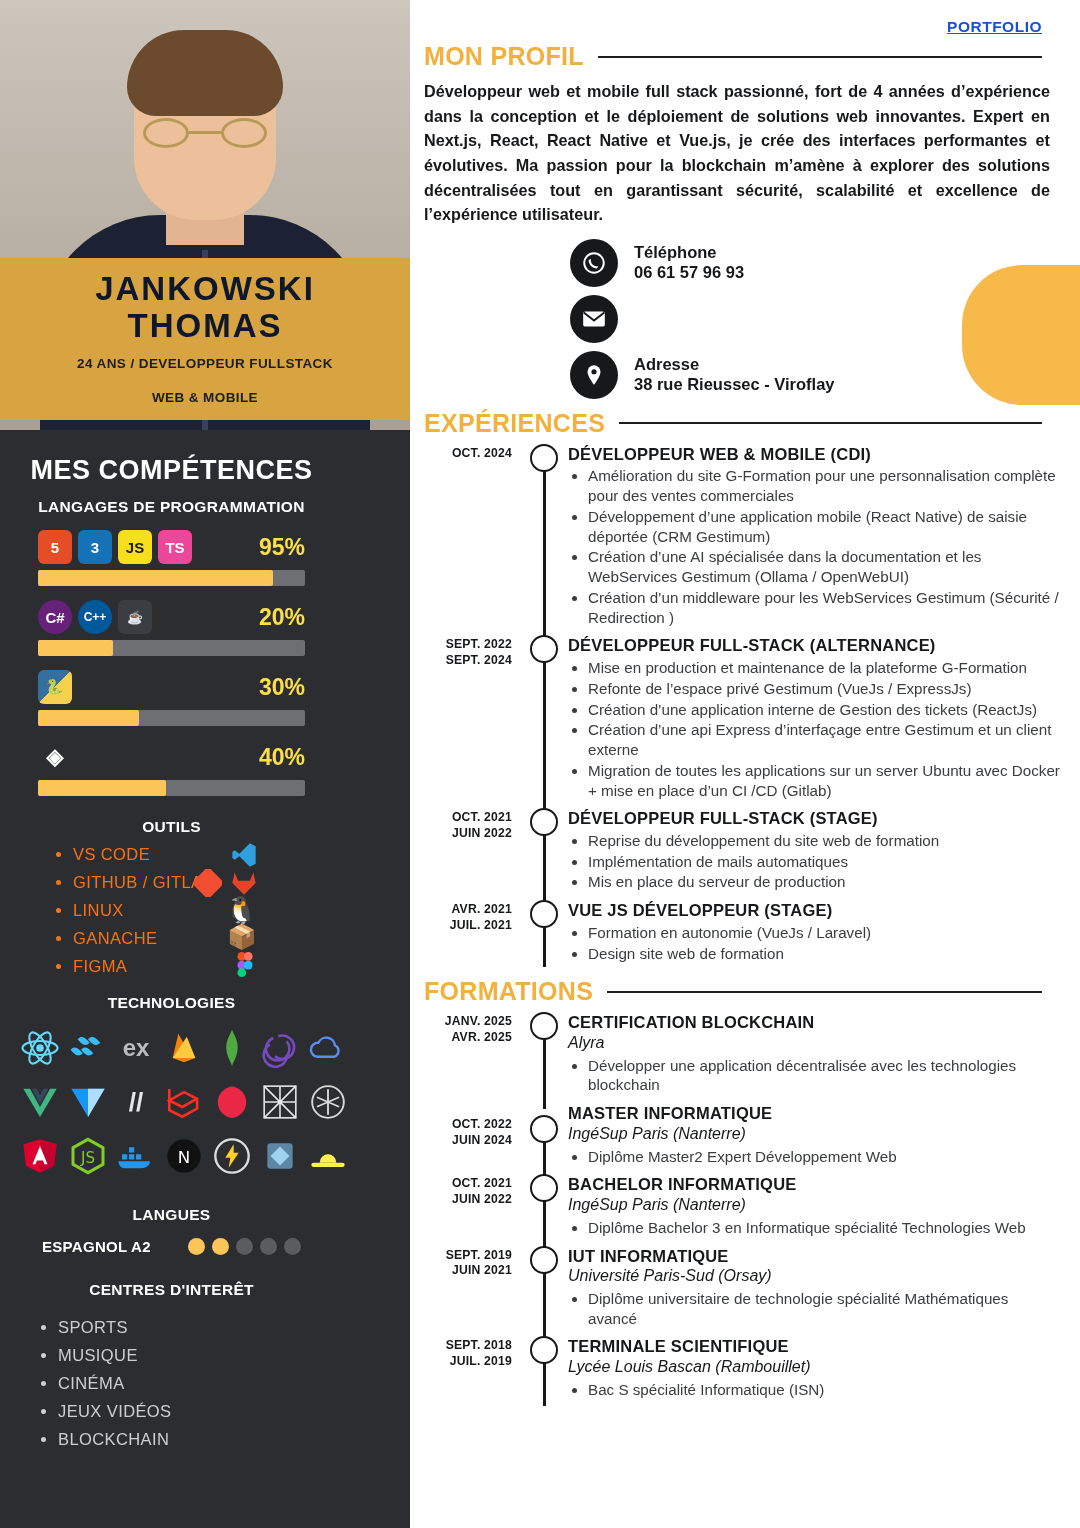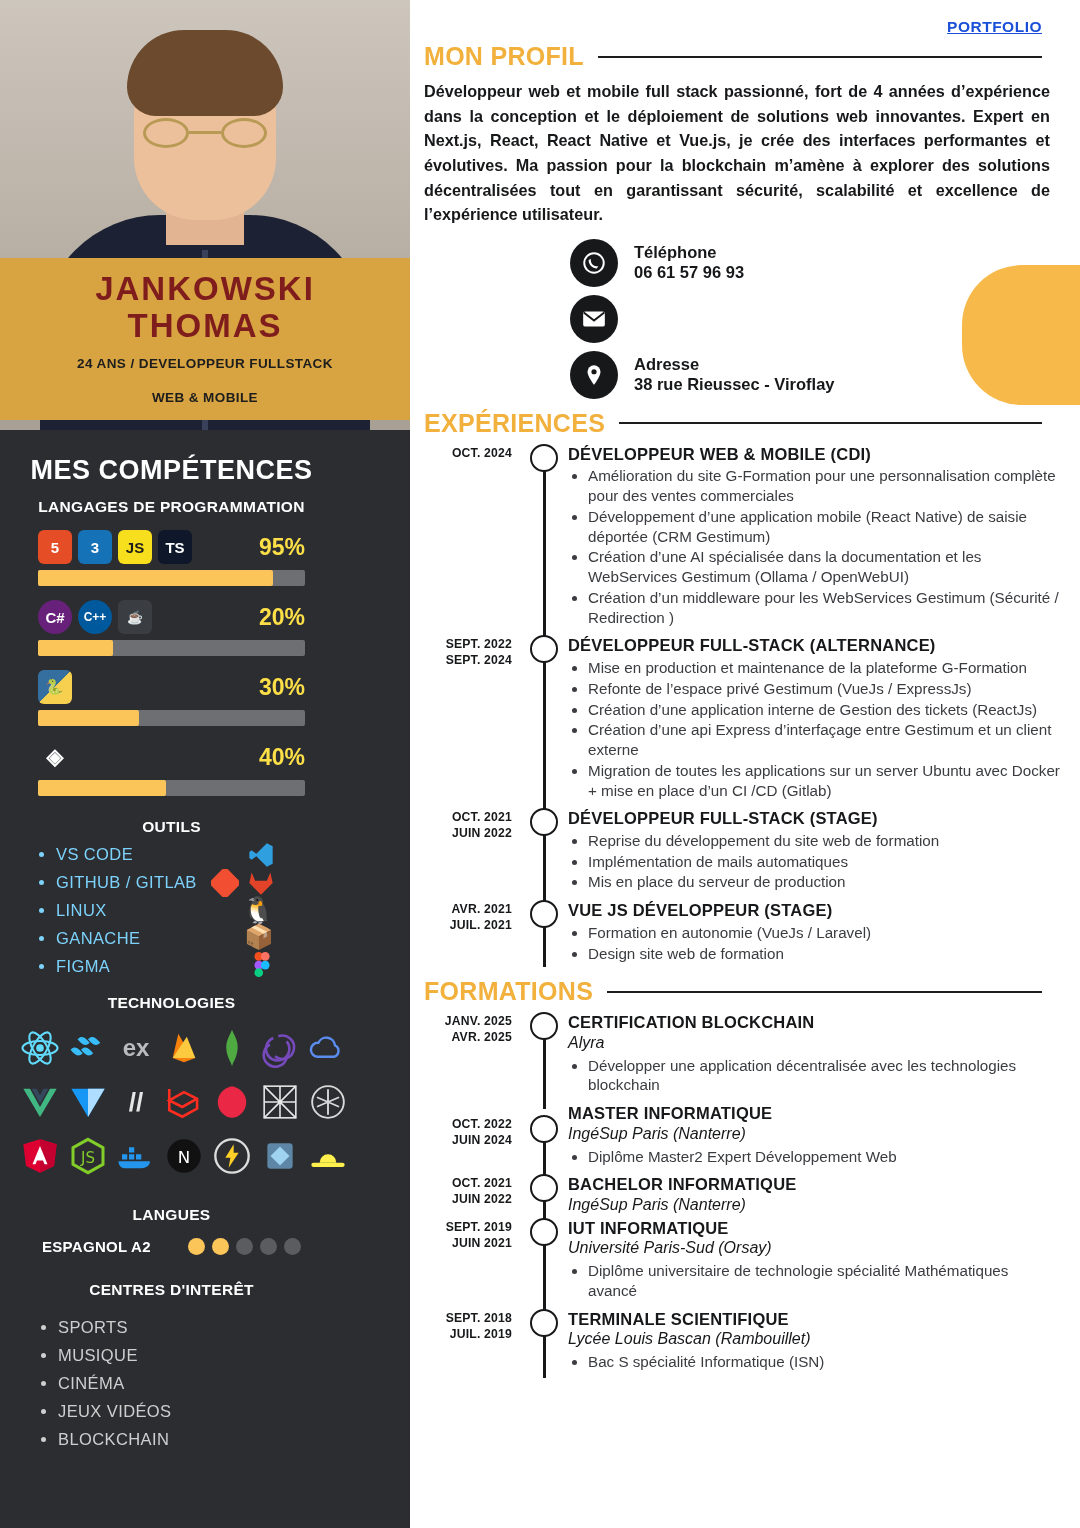--- a/index.html
+++ b/index.html
@@ -41,21 +41,21 @@
   .ph-glass b { position:absolute; left:46px; top:13px; width:32px; height:3px; background:#b89a55; }
   .ph-zip { position:absolute; left:50%; top:250px; transform:translateX(-50%); width:6px; height:180px; background:#39405a;}
 
   .name-band {
     position: absolute; left: 0; top: 258px; width: 530px; height: 162px;
     background: #d8a441; border-radius: 0 80px 80px 0;
     display:flex; flex-direction:column; align-items:center; justify-content:center;
     padding-right: 120px;
   }
   .name-band .nm {
-    font-size: 33px; font-weight: 800; letter-spacing: 2px; color:#7f1d1d; line-height: 1.12;
+    font-size: 33px; font-weight: 800; letter-spacing: 2px; color:#0f172a; line-height: 1.12;
     text-align:right;
   }
   .name-band .sub {
     margin-top: 10px; font-size: 13.5px; font-weight: 800; color:#1d1d1d;
     letter-spacing: .4px; text-align:center; line-height:1.35;
   }
 
   .skills-wrap { position: absolute; left:0; top:455px; width:343px; color:#fff; }
   .sec-title-dark {
     text-align:center; font-size:27px; font-weight:800; letter-spacing:.5px; color:#fff;
@@ -67,21 +67,21 @@
   .bar-row { display:flex; align-items:center; padding: 0 38px; margin-top: 14px; }
   .bar-icons { display:flex; gap:6px; align-items:center; flex:1; }
   .bar-pct { font-size:23px; font-weight:700; color:#fde047; }
   .bar-track { height:16px; background:#6d6f73; margin: 6px 38px 0 38px; border-radius:2px; }
   .bar-fill { height:16px; background:#fcc55a; border-radius:2px; }
 
   .ico { width:34px; height:34px; border-radius:6px; display:flex; align-items:center; justify-content:center;
          font-size:15px; font-weight:800; color:#fff; }
 
   .tool-list { margin: 6px 0 0 0; padding: 0 30px 0 56px; }
-  .tool-list li { list-style: disc; color:#7dd3fc; font-size:16.5px; margin: 9px 0; letter-spacing:.4px; }
+  .tool-list li { list-style: disc; color:#f97316; font-size:16.5px; margin: 9px 17px; letter-spacing:.4px; }
   .tool-row { position:relative; }
   .tool-ico { position:absolute; right:38px; display:flex; gap:8px; }
 
   .tech-grid { display:grid; grid-template-columns: repeat(7, 1fr); gap: 10px 4px; padding: 14px 18px 0 18px; justify-items:center; }
   .tech-cell { width:44px; height:44px; display:flex; align-items:center; justify-content:center; }
 
   .lang-row { display:flex; align-items:center; padding: 0 42px; margin-top: 14px; }
   .lang-name { flex:1; font-size:15px; font-weight:800; color:#fff; letter-spacing:.3px; }
   .dots { display:flex; gap:7px; }
   .dot { width:17px; height:17px; border-radius:50%; background:#5a5c60; }
@@ -151,21 +151,21 @@
 
     <div class="skills-wrap">
       <div class="sec-title-dark">MES COMPÉTENCES</div>
       <div class="sub-title-dark">LANGAGES DE PROGRAMMATION</div>
 
       <div class="bar-row">
         <div class="bar-icons">
           <span class="ico" style="background:#e44d26;">5</span>
           <span class="ico" style="background:#1572b6;">3</span>
           <span class="ico" style="background:#f7df1e;color:#1d1d1d;">JS</span>
-          <span class="ico" style="background:#0f172a;">TS</span>
+          <span class="ico" style="background:#ec4899;">TS</span>
         </div>
         <div class="bar-pct">95%</div>
       </div>
       <div class="bar-track">
           <div class="bar-fill" style="width:88%"></div>
         </div>
 
       <div class="bar-row">
         <div class="bar-icons">
           <span class="ico" style="background:#68217a;border-radius:50%;">C#</span>
@@ -581,20 +581,23 @@
           <div>OCT. 2021</div>
           <div>JUIN 2022</div>
         </div>
         <div class="tl-mark">
             <div class="tl-circle"></div>
             <div class="tl-line"></div>
           </div>
         <div class="tl-body">
           <div class="tl-title">BACHELOR INFORMATIQUE</div>
           <div class="tl-org">IngéSup Paris (Nanterre)</div>
+          <ul>
+            <li>Diplôme Bachelor 3 en Informatique spécialité Technologies Web</li>
+          </ul>
         </div>
       </div>
 
       <div class="tl-item">
         <div class="tl-dates">
           <div>SEPT. 2019</div>
           <div>JUIN 2021</div>
         </div>
         <div class="tl-mark">
             <div class="tl-circle"></div>

